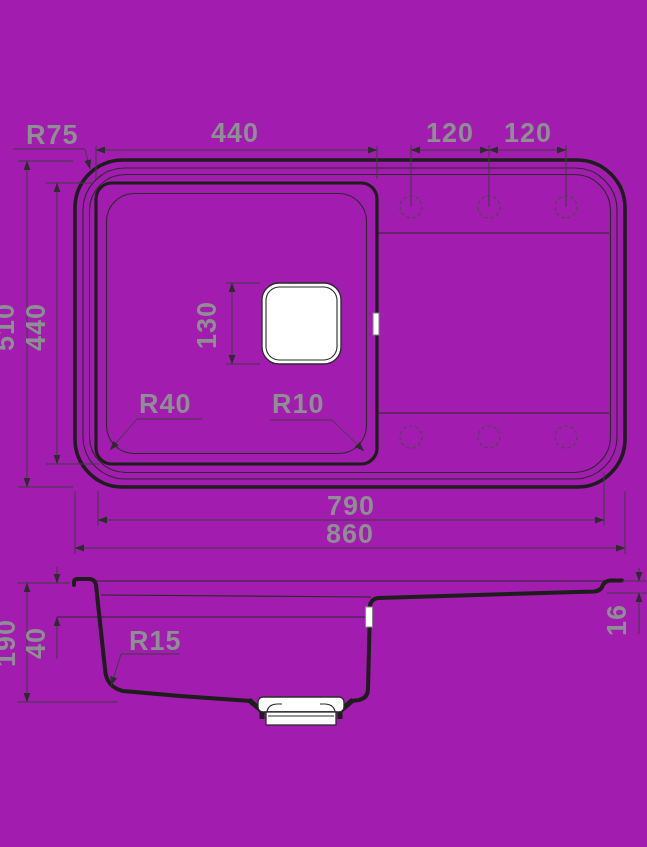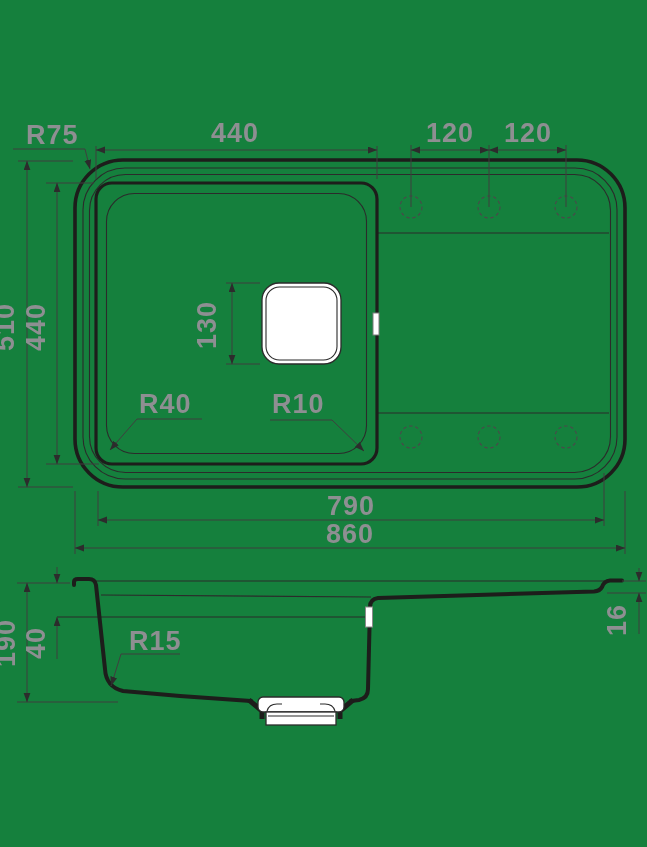--- a/index.html
+++ b/index.html
@@ -1,16 +1,16 @@
 <!DOCTYPE html>
 <html><head>
 <meta charset="utf-8">
 <style>
   html,body{margin:0;padding:0;background:#ffffff;}
-  .canvas{position:relative;width:647px;height:847px;background:#15803d;overflow:hidden;
+  .canvas{position:relative;width:647px;height:847px;background:#a21caf;overflow:hidden;
           font-family:"Liberation Sans", sans-serif;}
   svg{display:block;}
   .thick{fill:none;stroke:#1d1d1b;stroke-width:3.6;}
   .thick2{fill:none;stroke:#1d1d1b;stroke-width:3.2;}
   .profile{fill:none;stroke:#1d1d1b;stroke-width:4;stroke-linecap:round;stroke-linejoin:round;}
   .thin{fill:none;stroke:#2b2b2b;stroke-width:1.1;}
   .thin2{fill:#ffffff;stroke:#2b2b2b;stroke-width:1.3;}
   .dashed{fill:none;stroke:#4a4a4a;stroke-width:1.1;stroke-dasharray:3.4 2.8;}
   .dim{fill:none;stroke:#3f3f3f;stroke-width:1;}
   .dim-text{font-family:"Liberation Sans", sans-serif;font-weight:bold;font-size:27px;

